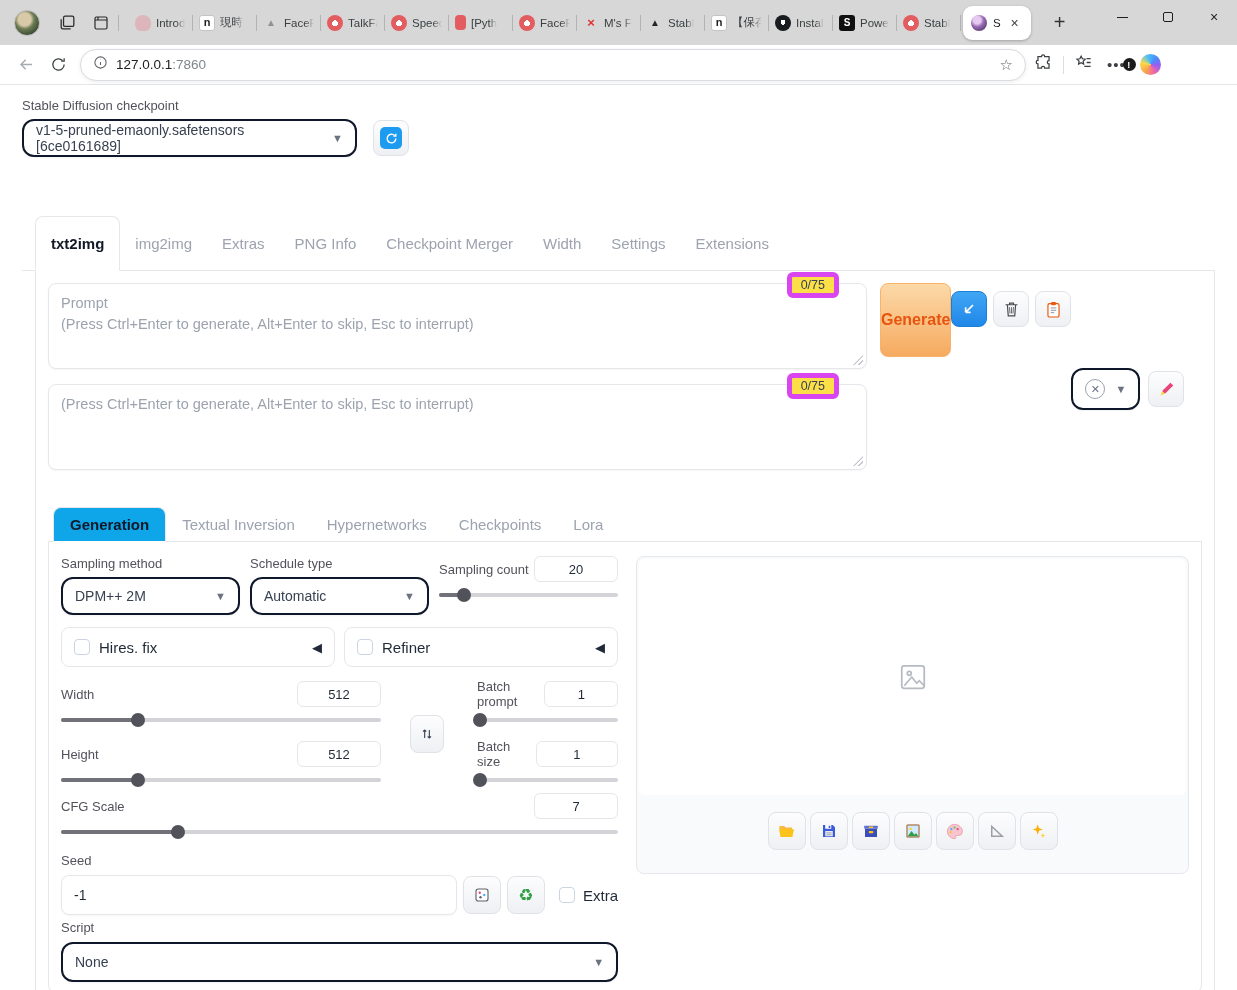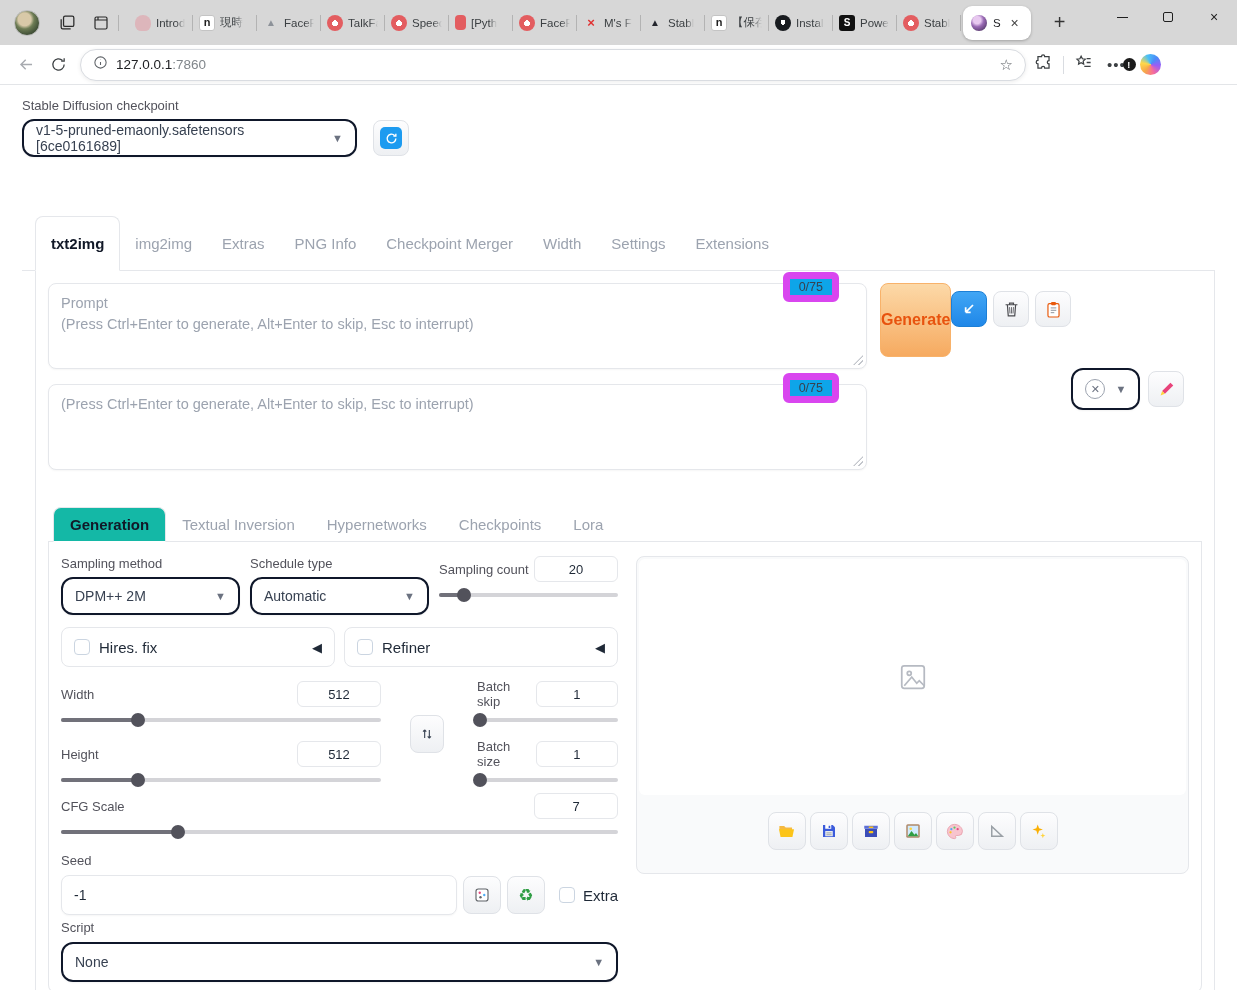--- a/index.html
+++ b/index.html
@@ -67,41 +67,41 @@
 
   .main-tabs { display:flex; align-items:flex-end; margin:20px 22px 0 22px; border-bottom:1px solid #e5e7eb; padding-left:13px; }
   .mtab { font-size:15px; color:#9ca3af; padding:18px 15px; background:none; border:none; cursor:pointer; white-space:nowrap;
     font-family:inherit;margin-top:39px; }
   .mtab.active { color:#111827; font-weight:700; background:#fff; border:1px solid #e5e7eb; border-bottom:1px solid #fff;
     border-radius:8px 8px 0 0; margin-bottom:-1px; }
 
   .content { margin:0 22px 0 35px; border:1px solid #e5e7eb; border-top:none; border-radius:0 0 8px 8px; padding:12px 12px 8px 12px; }
   .top-grid { display:grid; grid-template-columns:1fr 322px; gap:13px; }
   .prompt-wrap { position:relative; margin-bottom:15px; }
-  .counter-badge { position:absolute; top:-11px; right:28px; background:#0ea5e9; border:7px solid #d946ef; border-radius:6px;
+  .counter-badge { position:absolute; top:-11px; right:28px; background:#fde047; border:5px solid #d946ef; border-radius:6px;
     font-size:12.5px; color:#374151; padding:1px 9px; z-index:2; }
   .fake-ta { height:86px; background:#fff; border:1px solid #e5e7eb; border-radius:8px; box-shadow:0 1px 2px rgba(0,0,0,.04);
     padding:9px 12px; font-size:14.5px; color:#9ca3af; line-height:1.42; position:relative; cursor:text; }
   .resize-handle { position:absolute; right:3px; bottom:3px; width:10px; height:10px;
     background:repeating-linear-gradient(135deg, transparent 0 2.5px, #c3c6cc 2.5px 4px);
     clip-path:polygon(100% 0, 0 100%, 100% 100%); }
   .gen-col { display:flex; flex-direction:row; }
   .generate-btn { height:74px; border-radius:8px; border:1px solid #f8b26a; cursor:pointer;
     background:linear-gradient(180deg,#fcd9a8,#f6aa60); color:#e8530e; font-size:16px; font-weight:700; font-family:inherit; }
   .tool-row { display:flex; gap:6px; margin-top:8px; }
   .blue-btn { width:36px; height:36px; border-radius:8px; border:1px solid #1c7fd6; cursor:pointer;
     background:linear-gradient(#41a6f5,#1f87e8); display:flex; align-items:center; justify-content:center; }
   .styles-row { display:flex; gap:8px; margin-top:10px; align-items:center; }
   .styles-dd { flex:1; height:42px; justify-content:flex-end; }
   .clear-circle { width:20px; height:20px; border:1px solid #9ca3af; border-radius:50%; color:#6b7280; font-size:11px;
     display:flex; align-items:center; justify-content:center; }
 
   .sub-tabs { display:flex; align-items:flex-end; margin-top:22px; border-bottom:1px solid #e5e7eb; padding-left:5px; }
   .stab { font-size:15px; color:#9ca3af; padding:8px 16px; background:none; border:none; cursor:pointer; font-family:inherit; white-space:nowrap; }
-  .stab.active { color:#111827; font-weight:700; background:#14b8a6; border:1px solid #e5e7eb; border-bottom:1px solid #fff;
+  .stab.active { color:#111827; font-weight:700; background:#0ea5e9; border:1px solid #e5e7eb; border-bottom:1px solid #fff;
     border-radius:8px 8px 0 0; margin-bottom:-1px; }
   .gen-panel { border:1px solid #e5e7eb; border-top:none; border-radius:0 0 8px 8px; padding:14px 12px 10px 12px;
     display:grid; grid-template-columns:1fr 1fr; gap:18px; }
 
   .p-row3 { display:grid; grid-template-columns:1fr 1fr 1fr; gap:10px; }
   .fcol { display:flex; flex-direction:column; gap:6px; }
   .sl-head { display:flex; align-items:center; justify-content:space-between; height:26px; }
   .numbox { width:84px; height:26px; background:#fff; border:1px solid #e5e7eb; border-radius:6px; font-size:13px; color:#1f2937;
     display:flex; align-items:center; justify-content:center; }
   .slider { position:relative; height:14px; margin-top:6px; cursor:pointer; }
@@ -446,21 +446,21 @@
             </div>
           </div>
           <div class="gbtn swap-btn">
             <svg width="14" height="14" viewBox="0 0 24 24" fill="none" stroke="#374151" stroke-width="1.9">
                 <path d="M8 5v14M8 5L5.2 7.8M8 5l2.8 2.8M16 19V5M16 19l-2.8-2.8M16 19l2.8-2.8"></path>
               </svg>
           </div>
           <div class="dim-col">
             <div>
               <div class="sl-head">
-                <span class="flabel">Batch skip</span>
+                <span class="flabel">Batch prompt</span>
                 <span class="numbox">1</span>
               </div>
               <div class="slider">
                 <div class="track"></div>
                   <div class="fill" style="width: 2%;"></div>
                   <div class="knob" style="left: calc(2% - 7px);"></div>
               </div>
             </div>
             <div>
               <div class="sl-head">

